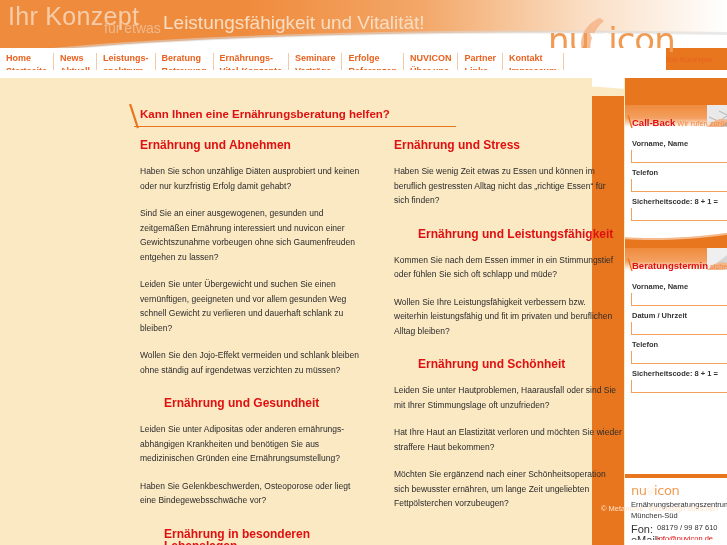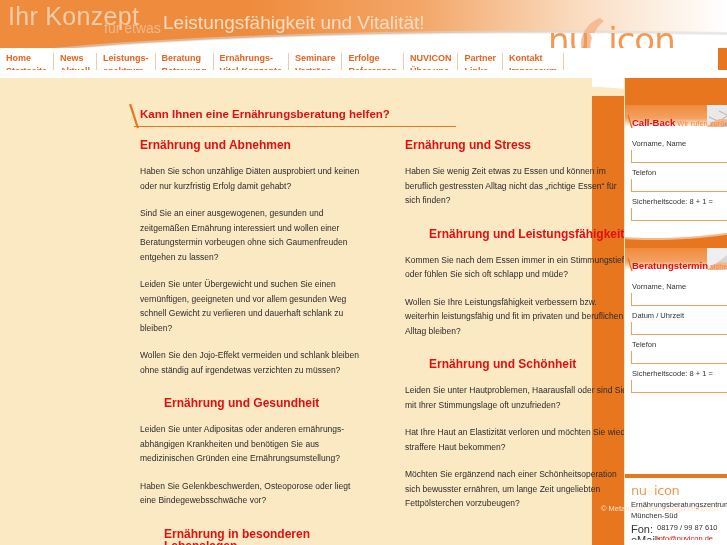--- a/index.html
+++ b/index.html
@@ -34,21 +34,21 @@
     color: #fbe3cd;
     font-weight: 400;
   }
   .bt-1 { left: 8px;  top: 2px;  font-size: 25px; color: #f6cdab; letter-spacing: 0.3px; }
   .bt-2 { left: 104px; top: 20px; font-size: 14px; color: #f0b98c; }
   .bt-3 { left: 163px; top: 12px; font-size: 19px; color: #f8ddc2; }
 
   
   .navwrap {
     position: absolute; left: 0; top: 48px;
-    width: 718px; height: 30px;
+    width: 666px; height: 30px;
     background: #ffffff;
     padding-left: 36px;
   }
   .nav {
     position: absolute; left: 0; top: 5px;
     display: flex; align-items: flex-start;
   }
   .navitem {
     padding: 0 6px 0 6px;
     border-right: 1px solid #f3c9a8;
@@ -118,21 +118,21 @@
   .title-brace {
     position: absolute; left: 128px; top: 104px;
     width: 12px; height: 26px;
   }
 
   .col {
     position: absolute;
     width: 228px;
   }
   .col-left  { left: 140px; top: 139px; }
-  .col-right { left: 405px; top: 139px; }
+  .col-right { left: 394px; top: 139px; }
 
   .sec-head {
     font-size: 12px; font-weight: 700; color: #e01010;
     margin: 0 0 13px 0;
     line-height: 12px;
   }
   .sec-head.spaced { margin-top: 20px; padding-left: 24px; }
   .para {
     font-size: 8.5px; color: #2b2b2b;
     line-height: 14.5px;
@@ -175,20 +175,21 @@
   }
   .sb-brace {
     position: absolute; left: 3px; top: 10px;
     width: 6px; height: 14px;
   }
 
   .fld-label {
     position: absolute; left: 8px;
     font-size: 7.5px; color: #333333;
     white-space: nowrap;
+    font-weight: bold;
   }
   .fld-input {
     position: absolute; left: 7px;
     width: 100px; height: 13px;
     background: #ffffff;
     border: 1px solid #f0a15c;
     border-top: none;
     outline: none;
     font-size: 7.5px;
     font-family: "Liberation Sans", sans-serif;
@@ -338,21 +339,21 @@
 
   <svg class="title-brace" viewBox="0 0 12 26">
     <path d="M2,0 C5,8 7,16 10,24" stroke="#e8761f" stroke-width="2.2" fill="none"></path>
   </svg>
   <div class="page-title">Kann Ihnen eine Ernährungsberatung helfen?</div>
   <div class="title-rule"></div>
 
   <div class="col col-left">
     <div class="sec-head">Ernährung und Abnehmen</div>
     <div class="para">Haben Sie schon unzählige Diäten ausprobiert und keinen oder nur kurzfristig Erfolg damit gehabt?</div>
-    <div class="para">Sind Sie an einer ausgewogenen, gesunden und zeitgemäßen Ernährung interessiert und wollen einer Beratungstermin vorbeugen ohne sich Gaumenfreuden entgehen zu lassen?</div>
+    <div class="para">Sind Sie an einer ausgewogenen, gesunden und zeitgemäßen Ernährung interessiert und nuvicon einer Gewichtszunahme vorbeugen ohne sich Gaumenfreuden entgehen zu lassen?</div>
     <div class="para">Leiden Sie unter Übergewicht und suchen Sie einen vernünftigen, geeigneten und vor allem gesunden Weg schnell Gewicht zu verlieren und dauerhaft schlank zu bleiben?</div>
     <div class="para">Wollen Sie den Jojo-Effekt vermeiden und schlank bleiben ohne ständig auf irgendetwas verzichten zu müssen?</div>
     <div class="sec-head spaced">Ernährung und Gesundheit</div>
     <div class="para">Leiden Sie unter Adipositas oder anderen ernährungs-abhängigen Krankheiten und benötigen Sie aus medizinischen Gründen eine Ernährungsumstellung?</div>
     <div class="para">Haben Sie Gelenkbeschwerden, Osteoporose oder liegt eine Bindegewebsschwäche vor?</div>
     <div class="sec-head spaced">Ernährung in besonderen Lebenslagen</div>
 
   </div>
 
   <div class="col col-right">

